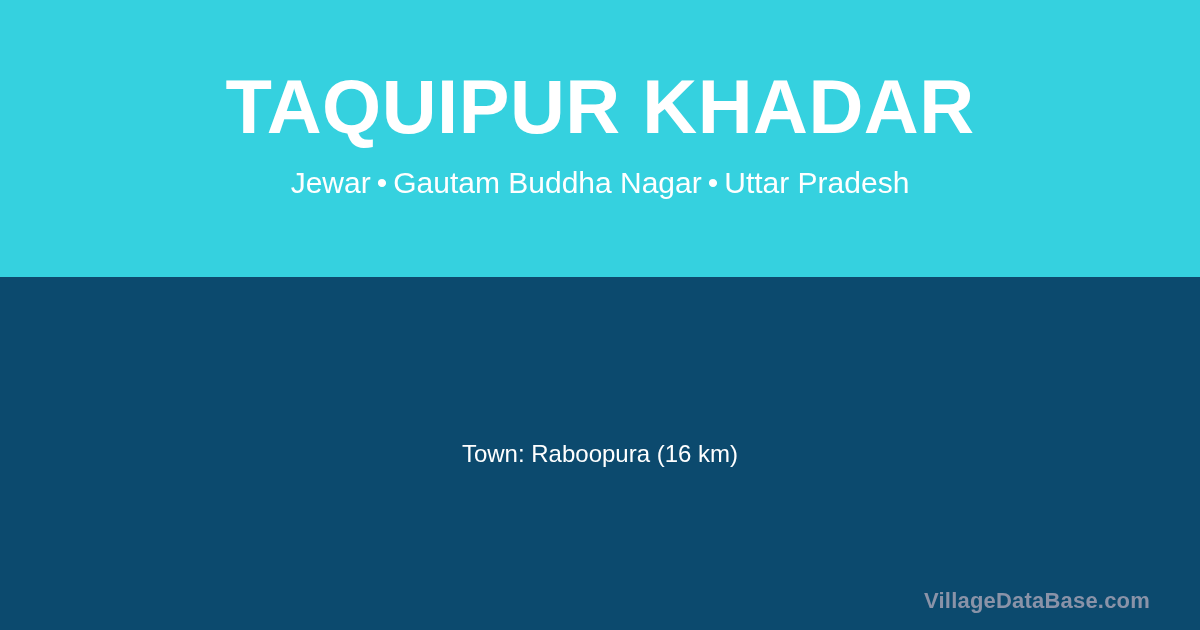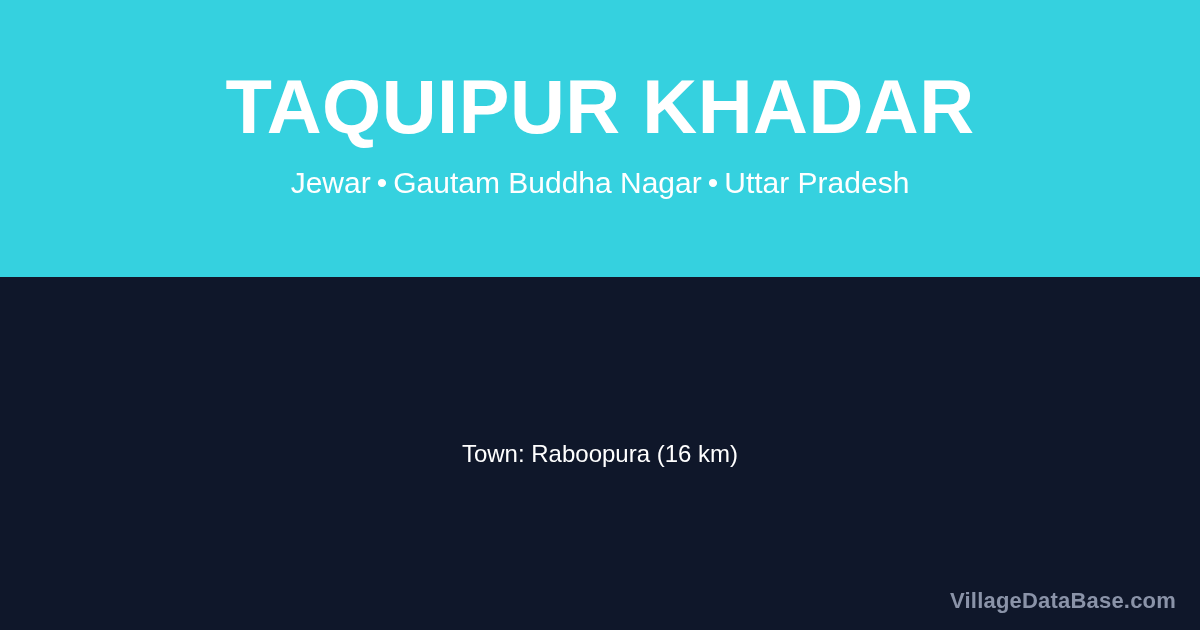--- a/index.html
+++ b/index.html
@@ -63,39 +63,39 @@
     display: inline-block;
     padding: 0 6px;
     color: #ffffff;
   }
 
   
   .band-bottom {
     position: relative;
     width: 100%;
     height: 402px;
-    background: #0f172a;
+    background: #0c4a6e;
     display: flex;
     align-items: center;
     justify-content: center;
   }
 
   .nearest-town {
     margin: 0;
     font-size: 24px;
     line-height: 1.3;
     font-weight: normal;
     color: #ffffff;
     text-align: center;
     white-space: nowrap;
   }
 
   .watermark {
     position: absolute;
-    right: 24px;
+    right: 50px;
     bottom: 16px;
     font-size: 22px;
     font-weight: bold;
     color: #8a93a8;
     letter-spacing: 0.2px;
     white-space: nowrap;
   }
 </style>
 </head>
 <body>

